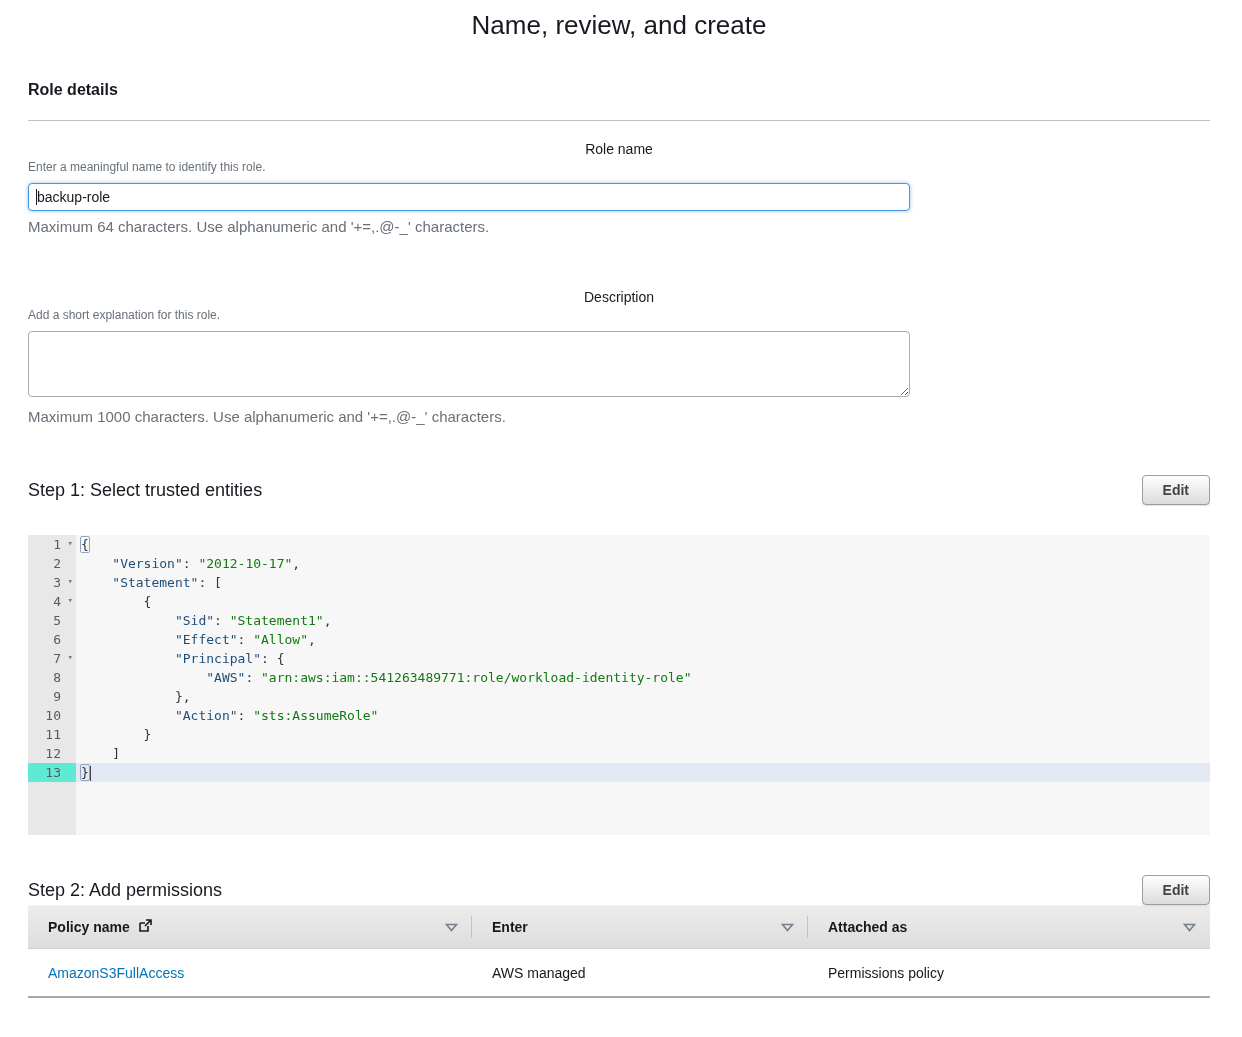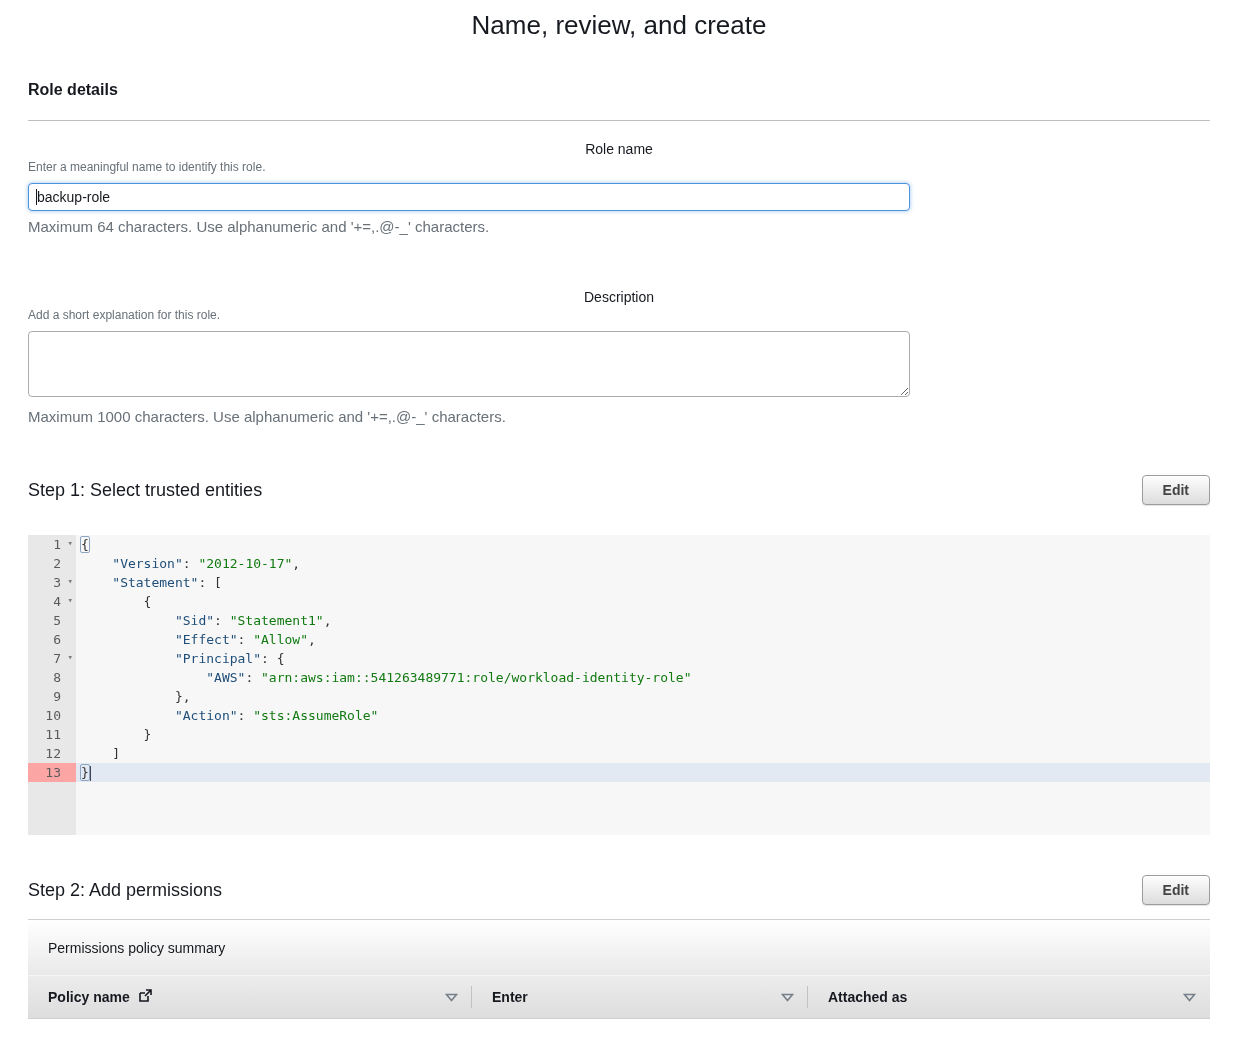--- a/index.html
+++ b/index.html
@@ -49,21 +49,21 @@
   }
 
   
   .editor {
     margin-top:30px; height:300px; display:flex;
     background:#f7f7f7; font-family:"DejaVu Sans Mono", monospace;
     font-size:13px; line-height:19px;
   }
   .gutter { flex:0 0 48px; background:#e8e8e8; }
   .gcell { height:19px; text-align:right; padding-right:15px; color:#5a5a5a; position:relative; }
-  .gcell.active { background:#fca5a5; }
+  .gcell.active { background:#5eead4; }
   .fold { position:absolute; right:3px; top:-1px; font-size:9px; color:#7d7d7d; }
   .codecol { flex:1 1 auto; overflow:hidden; }
   .cline { height:19px; white-space:pre; padding-left:5px; }
   .cline.active { background:#e2e9f3; }
   .tok-p { color:#333; }
   .tok-k { color:#1e4e79; }
   .tok-s { color:#117a11; }
   .tok-b {
     color:#333; display:inline-block; line-height:15px;
     border:1px solid #8ea6c4; border-radius:2px; margin:0 -1px;
@@ -160,23 +160,20 @@
         </div>
     </div>
   </section>
 
   <section>
     <div class="step-header s2">
       <h2 class="step-title">Step 2: Add permissions</h2>
       <button class="edit-btn">Edit</button>
     </div>
 
-    <div class="summary-panel">
-      <span>Permissions policy summary</span>
-    </div>
 
     <div class="thead">
       <div class="th c1">
         <span class="lbl">
           <span>Policy name</span>
           <span class="ext-icon">
             <svg width="14" height="14" viewBox="0 0 14 14">
                 <path d="M2 4 h5 M2 4 v8 h8 v-5" fill="none" stroke="#16191f" stroke-width="1.6"></path>
                 <path d="M8 1 h5 v5 M13 1 L7 7" fill="none" stroke="#16191f" stroke-width="1.6"></path>
               </svg>

